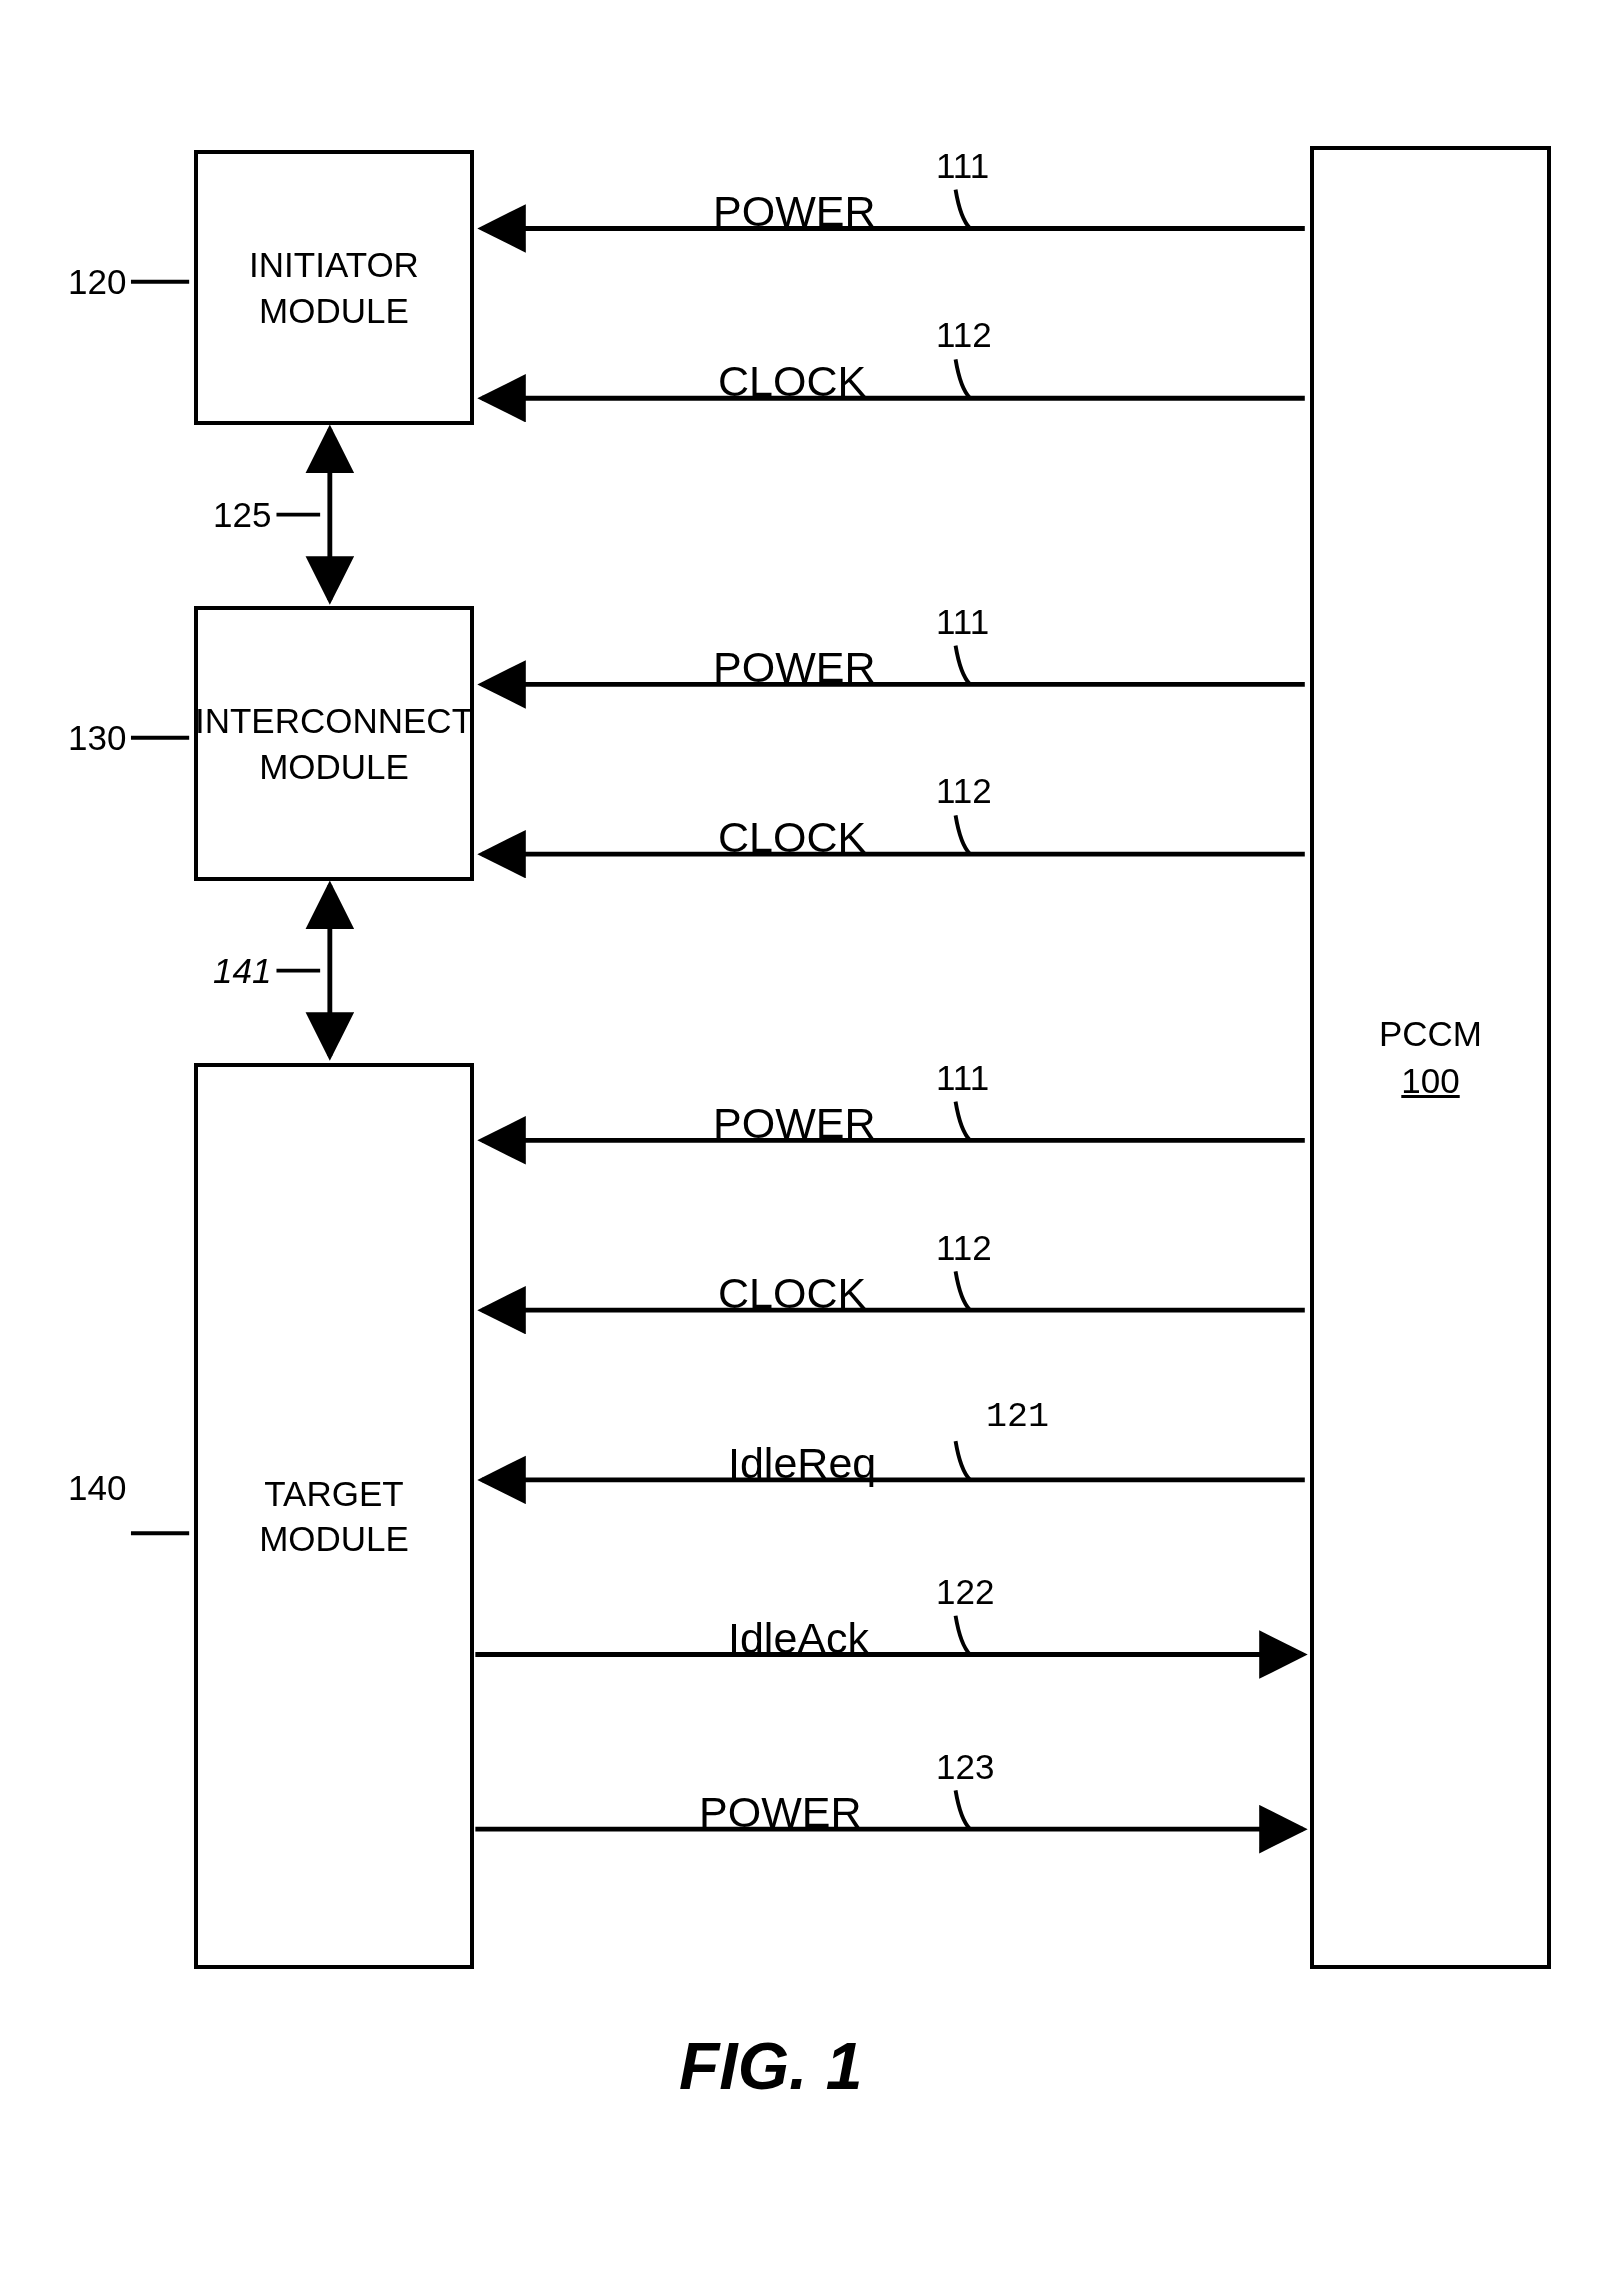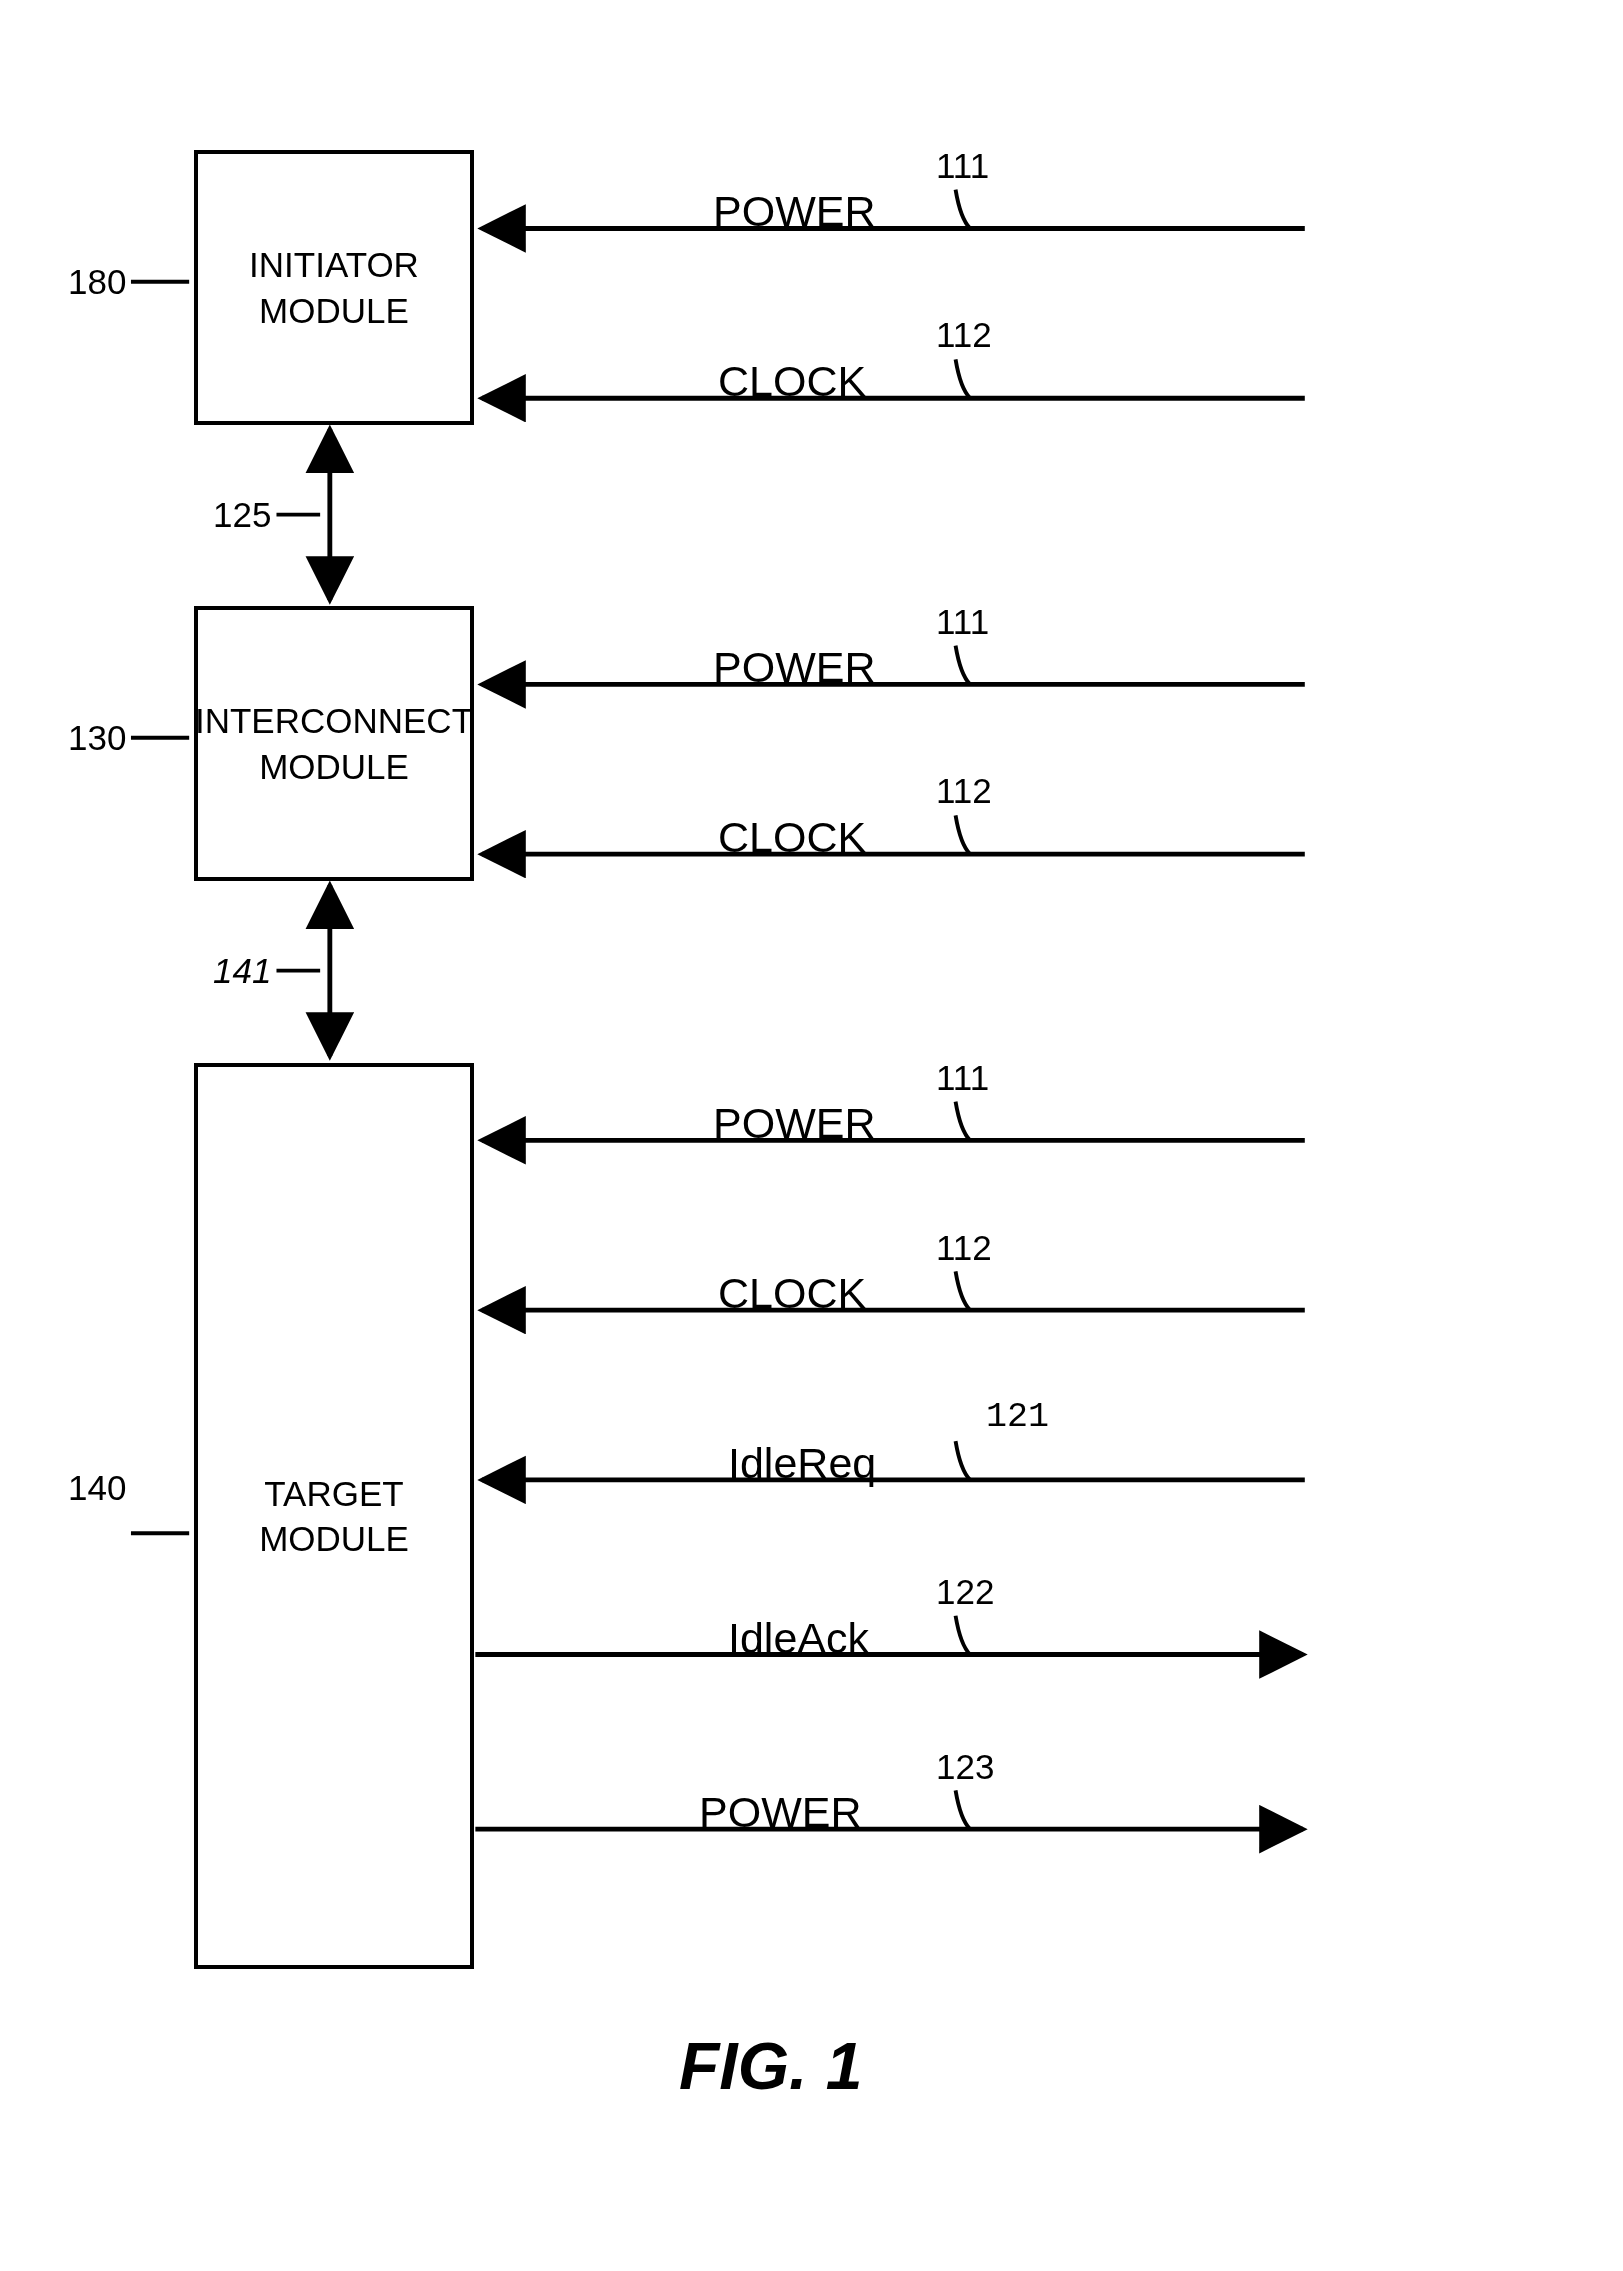--- a/index.html
+++ b/index.html
@@ -67,37 +67,41 @@
       width: 1623px;
       height: 2272px;
       pointer-events: none;
     }
   </style>
 </head>
 <body>
 
 <div class="container">
 
+  <div class="pccm-box" style="left:1310px; top:146px; width:233px; height:1815px;">
+    <span class="pccm-title">PCCM</span>
+    <span class="pccm-num">100</span>
+  </div>
 
   <div class="box" style="left:194px; top:150px; width:272px; height:267px;">
     <span style="white-space:pre-line;">INITIATOR
 MODULE</span>
   </div>
 
   <div class="box" style="left:194px; top:606px; width:272px; height:267px;">
     <span style="white-space:pre-line;">INTERCONNECT
 MODULE</span>
   </div>
 
   <div class="box" style="left:194px; top:1063px; width:272px; height:898px;">
     <span style="white-space:pre-line;">TARGET
 MODULE</span>
   </div>
 
-  <span class="ref-label" style="left:68px; top:262px;">180</span>
+  <span class="ref-label" style="left:68px; top:262px;">120</span>
   <span class="ref-label" style="left:68px; top:718px;">130</span>
   <span class="ref-label" style="left:68px; top:1468px;">140</span>
   <span class="ref-label" style="left:213px; top:495px;">125</span>
   <span class="ref-label" style="left:213px; top:951px;font-style:italic;">141</span>
 
   <span class="ref-label" style="left:936px; top:146px;">111</span>
   <span class="ref-label" style="left:936px; top:315px;">112</span>
 
   <span class="ref-label" style="left:936px; top:602px;">111</span>
   <span class="ref-label" style="left:936px; top:771px;">112</span>

